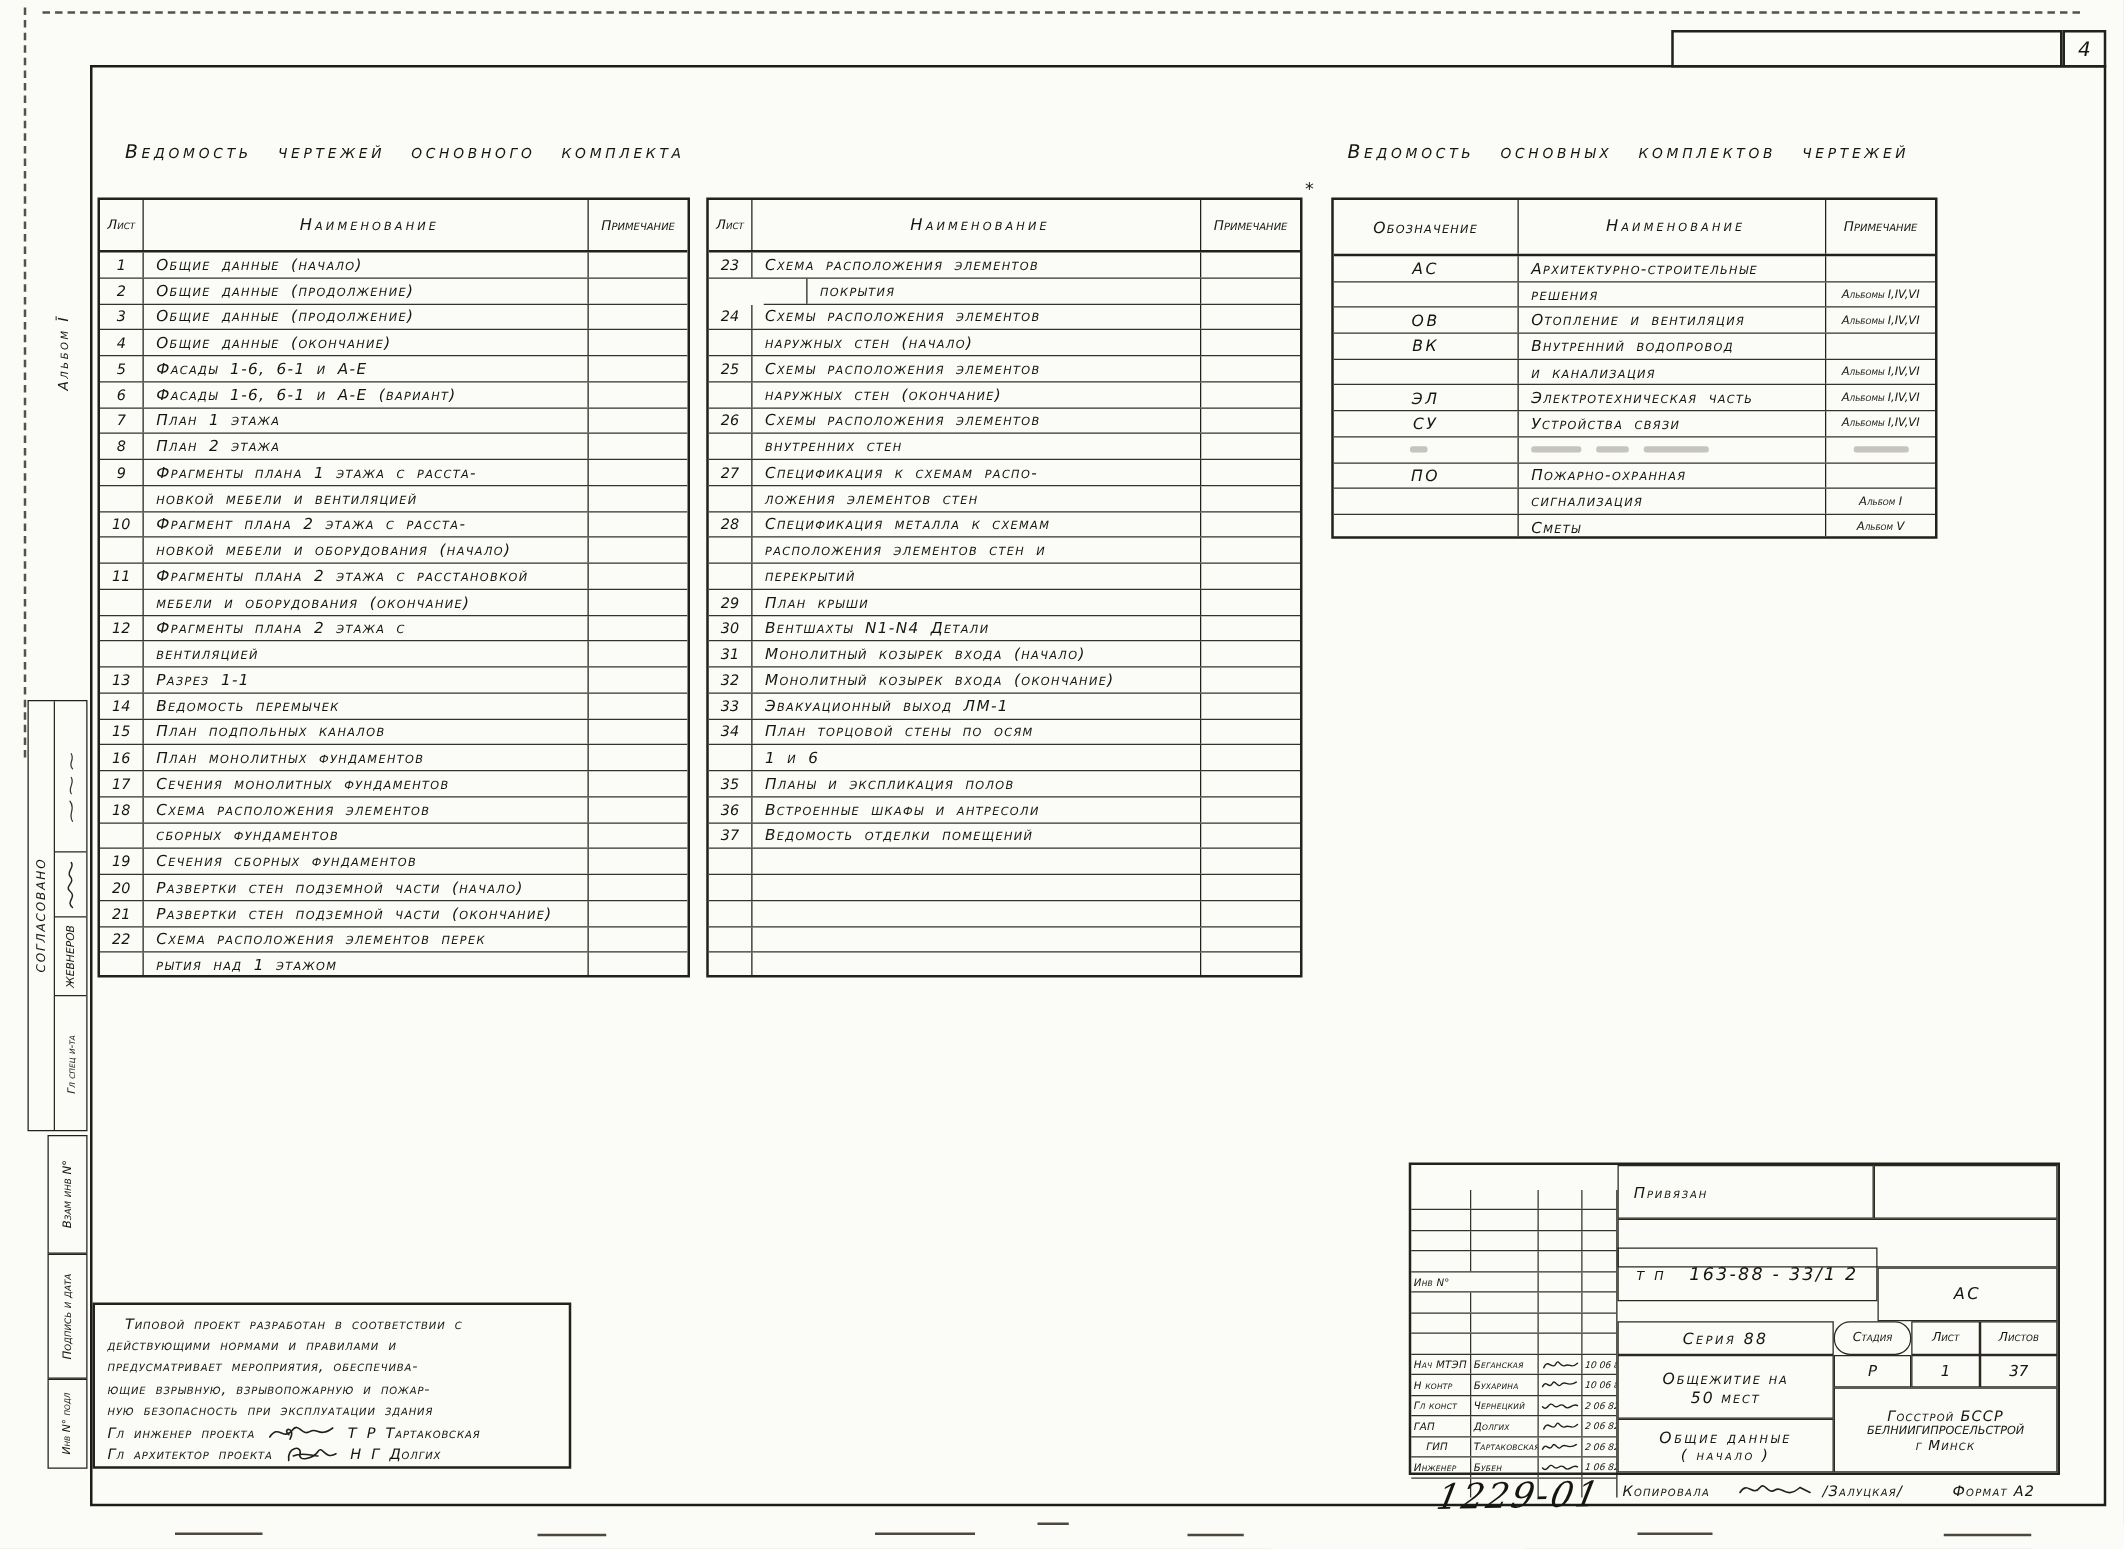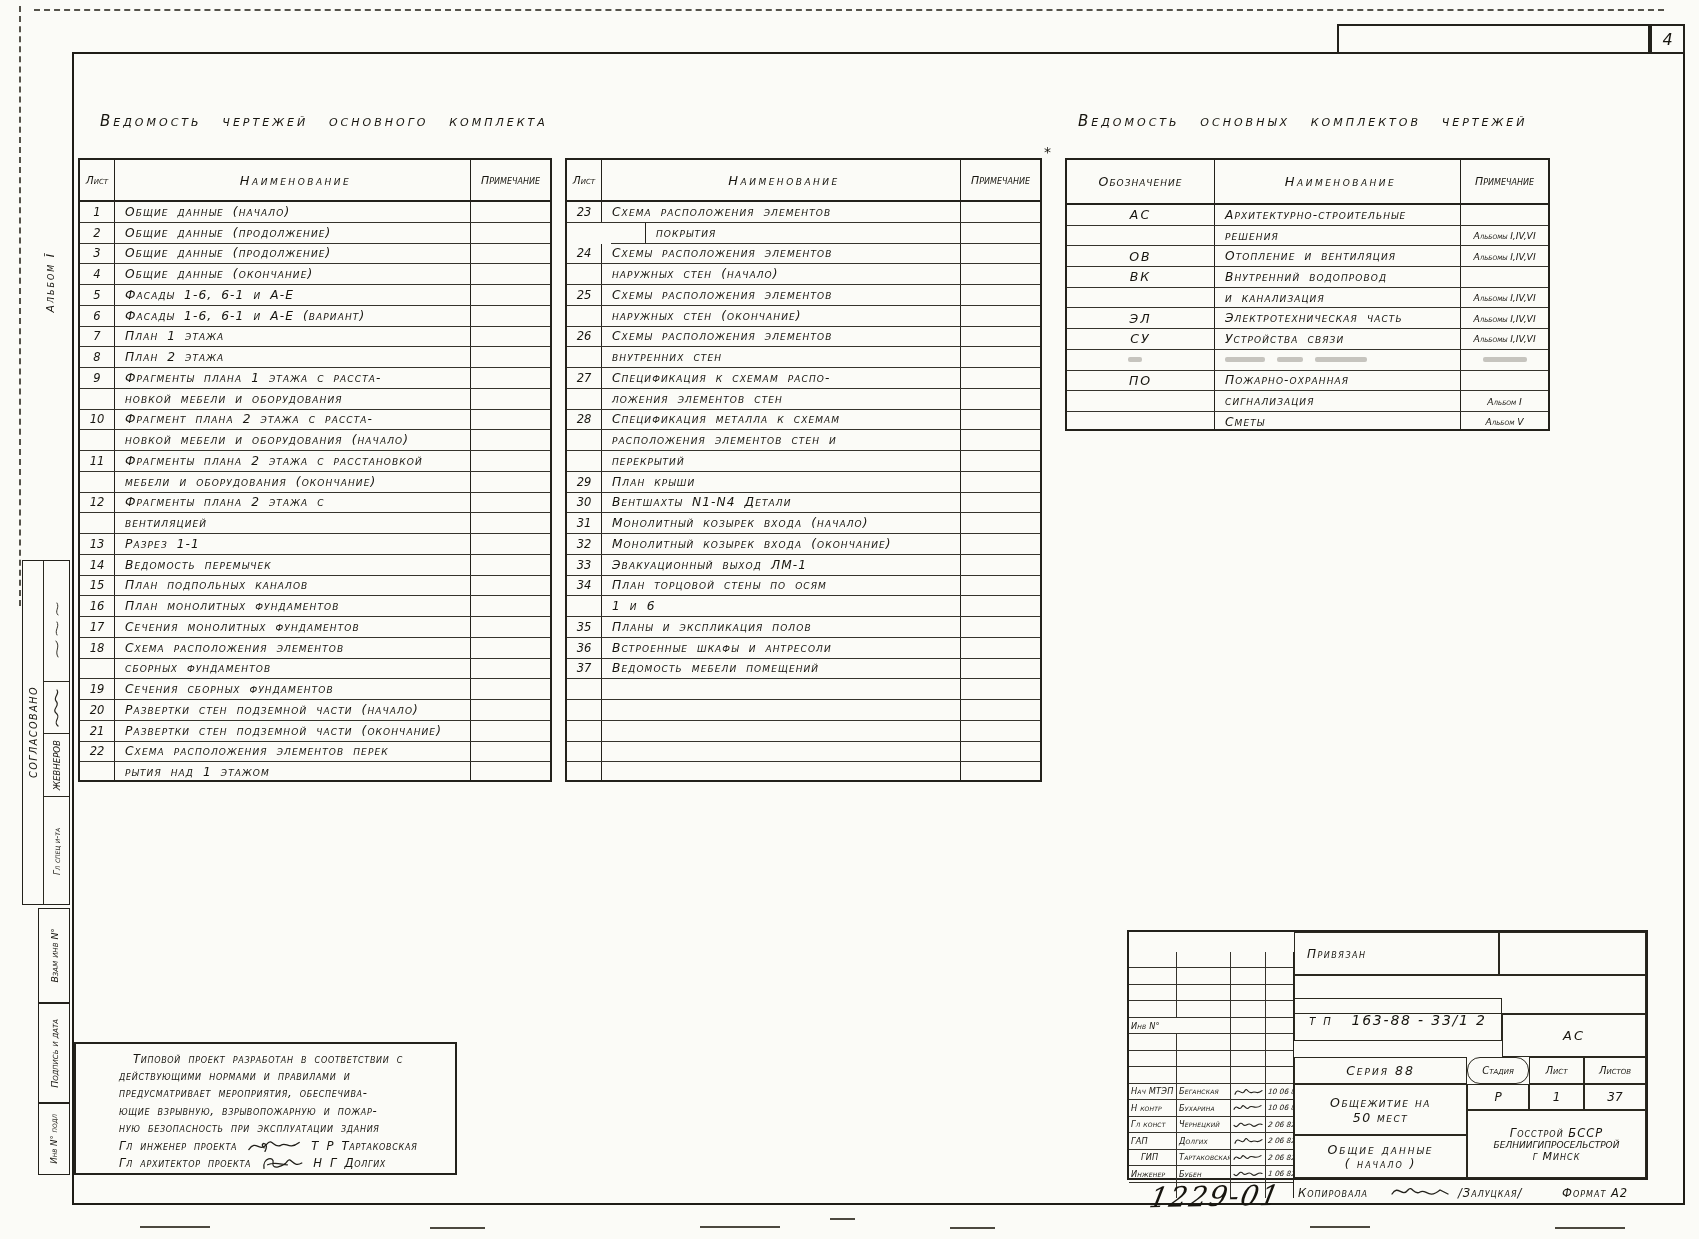--- a/index.html
+++ b/index.html
@@ -32,21 +32,21 @@
   .cell{position:absolute;box-sizing:border-box;border:1.6px solid #2a281f;display:flex;align-items:center;justify-content:center;text-align:center;overflow:hidden;}
   #sgrid{position:absolute;left:0;top:0;width:165px;height:100%;box-sizing:border-box;border-right:1.8px solid #23211b;display:flex;flex-direction:column;margin-top:20px;}
   .grow{flex:1;display:flex;box-sizing:border-box;border-bottom:1px solid #35332c;min-height:0;}
   .grow:last-child{border-bottom:none;}
   .gc{box-sizing:border-box;border-right:1px solid #35332c;display:flex;align-items:center;padding:0 2px;font-size:8.2px;white-space:nowrap;overflow:hidden;}
   .gc.last{border-right:none;flex:1;}
   .lbl{font-style:italic;font-variant-caps:small-caps;letter-spacing:.2px;}
   .hand{font-style:italic;transform:skewX(-7deg);}
   
   .notes{position:absolute;box-sizing:border-box;border:2.2px solid #23211b;padding:6px 8px 4px 10px;}
-  .nl{font-size:11.6px;letter-spacing:.7px;word-spacing:3px;height:17.4px;display:flex;align-items:center;white-space:nowrap;margin-left:33px;}
+  .nl{font-size:11.6px;letter-spacing:.7px;word-spacing:3px;height:17.4px;display:flex;align-items:center;white-space:nowrap;}
   .dash-seg{position:absolute;border-top:2.4px solid #4c483f;}
   .title{position:absolute;font-size:15px;letter-spacing:3px;word-spacing:13px;white-space:nowrap;}
 </style>
 </head>
 <body>
 
 <div class="sheet">
 
   <div class="abs" style="left:34px;top:9px;width:1630px;border-top:2px dashed #55524a;"></div>
   <div class="abs" style="left:19px;top:6px;height:600px;border-left:2px dashed #55524a;"></div>
@@ -154,21 +154,21 @@
           <div class="c c-name st">План 2 этажа</div>
           <div class="c c-note"></div>
         </div>
         <div class="drow" style="height: 20.75px;">
           <div class="c c-num">9</div>
           <div class="c c-name st">Фрагменты плана 1 этажа с расста-</div>
           <div class="c c-note"></div>
         </div>
         <div class="drow" style="height: 20.75px;">
           <div class="c c-num"></div>
-          <div class="c c-name st">новкой мебели и оборудования</div>
+          <div class="c c-name st">новкой мебели и вентиляцией</div>
           <div class="c c-note"></div>
         </div>
         <div class="drow" style="height: 20.75px;">
           <div class="c c-num">10</div>
           <div class="c c-name st">Фрагмент плана 2 этажа с расста-</div>
           <div class="c c-note"></div>
         </div>
         <div class="drow" style="height: 20.75px;">
           <div class="c c-num"></div>
           <div class="c c-name st">новкой мебели и оборудования (начало)</div>
@@ -369,21 +369,21 @@
           <div class="c c-name st">Планы и экспликация полов</div>
           <div class="c c-note"></div>
         </div>
         <div class="drow" style="height: 20.75px;">
           <div class="c c-num">36</div>
           <div class="c c-name st">Встроенные шкафы и антресоли</div>
           <div class="c c-note"></div>
         </div>
         <div class="drow" style="height: 20.75px;">
           <div class="c c-num">37</div>
-          <div class="c c-name st">Ведомость мебели помещений</div>
+          <div class="c c-name st">Ведомость отделки помещений</div>
           <div class="c c-note"></div>
         </div>
         <div class="drow" style="height: 20.75px;">
           <div class="c c-num"></div>
           <div class="c c-name"></div>
           <div class="c c-note"></div>
         </div>
         <div class="drow" style="height: 20.75px;">
           <div class="c c-num"></div>
           <div class="c c-name"></div>

